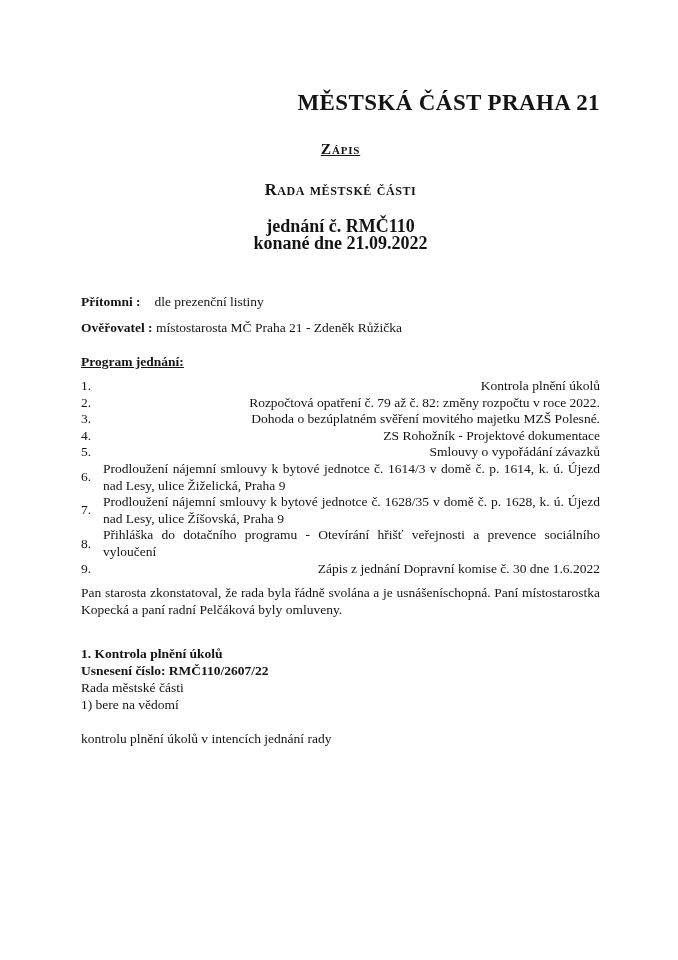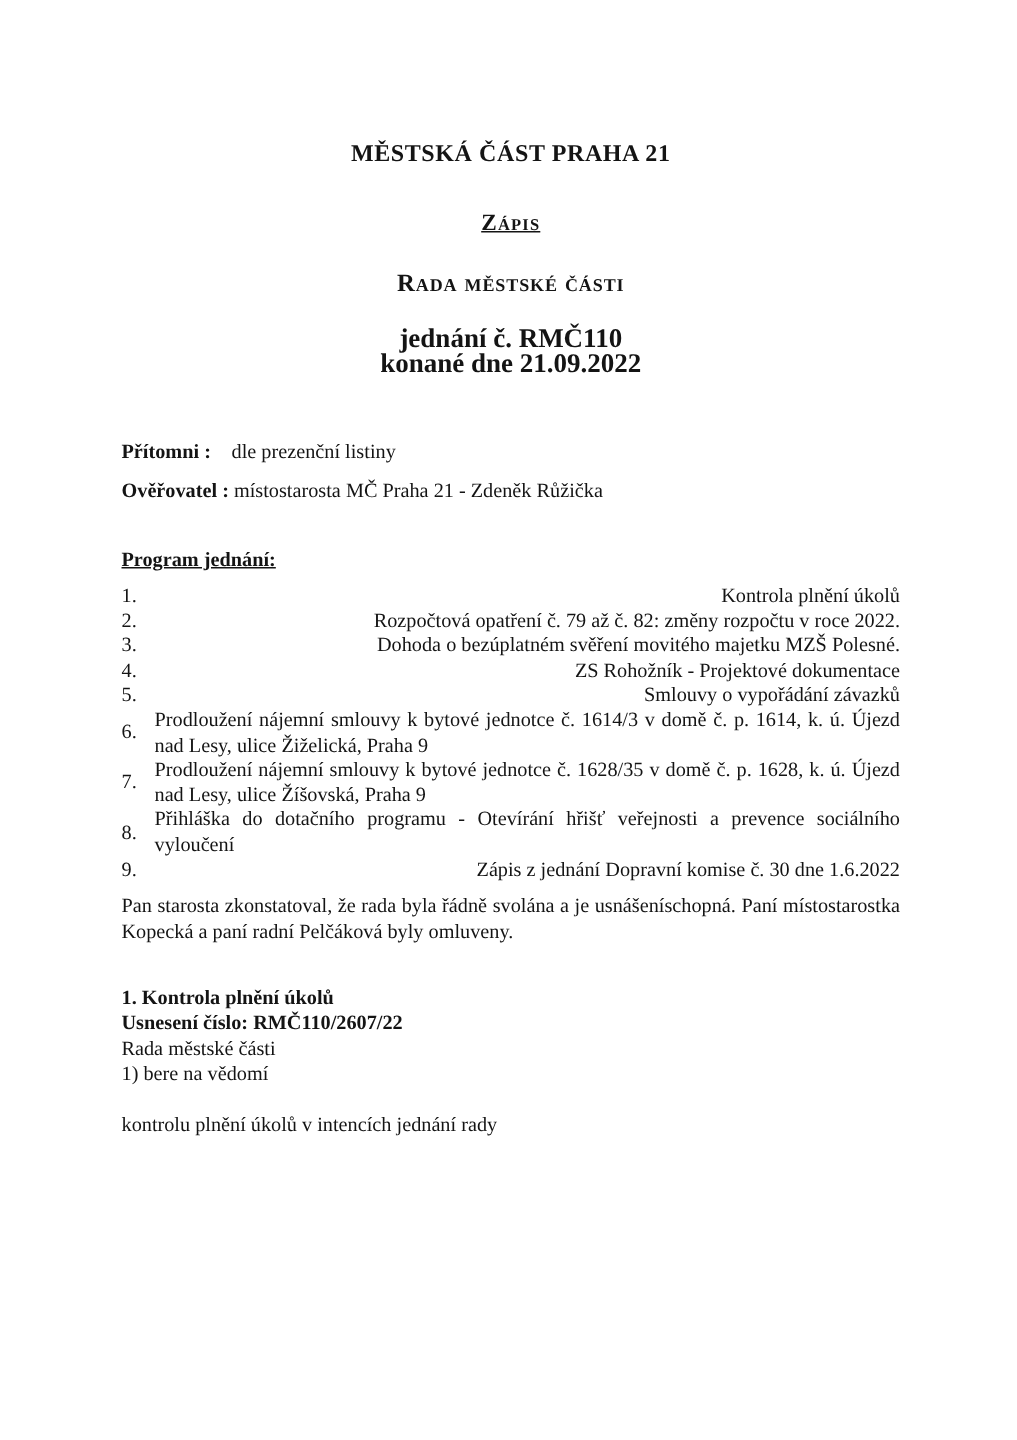--- a/index.html
+++ b/index.html
@@ -9,23 +9,23 @@
     height: 960px;
     background: #ffffff;
     box-sizing: border-box;
     padding: 92px 78px 0 81px;
     font-family: "Liberation Serif", "DejaVu Serif", serif;
     color: #141414;
     font-size: 13.5px;
     overflow: hidden;
   }
   .doc-title {
-    text-align: center;
+    text-align: right;
     font-weight: bold;
-    font-size: 16px;
+    font-size: 23px;
     letter-spacing: 0.4px;
     margin: 0 0 26px 0;
     line-height: 21px;
   }
   .doc-type-line {
     text-align: center;
     margin: 0 0 21px 0;
     line-height: 19px;
   }
   .doc-type-line .sc-underline {
@@ -53,21 +53,21 @@
     margin: 0;
   }
   .info-block { margin-top: 42px; }
   .info-row { line-height: 17px; margin: 0 0 9px 0; }
   .info-label {
     display: inline-block;
     min-width: 70px;
     font-weight: bold;
   }
   .program-heading {
-    margin-top: 29px;
+    margin-top: 17px;
     font-weight: bold;
     text-decoration: underline;
     line-height: 17px;
   }
   .agenda-list { margin-top: 8px; }
   .agenda-item {
     display: flex;
     line-height: 16.6px;
   }
   .li-num { flex: 0 0 22px; }

